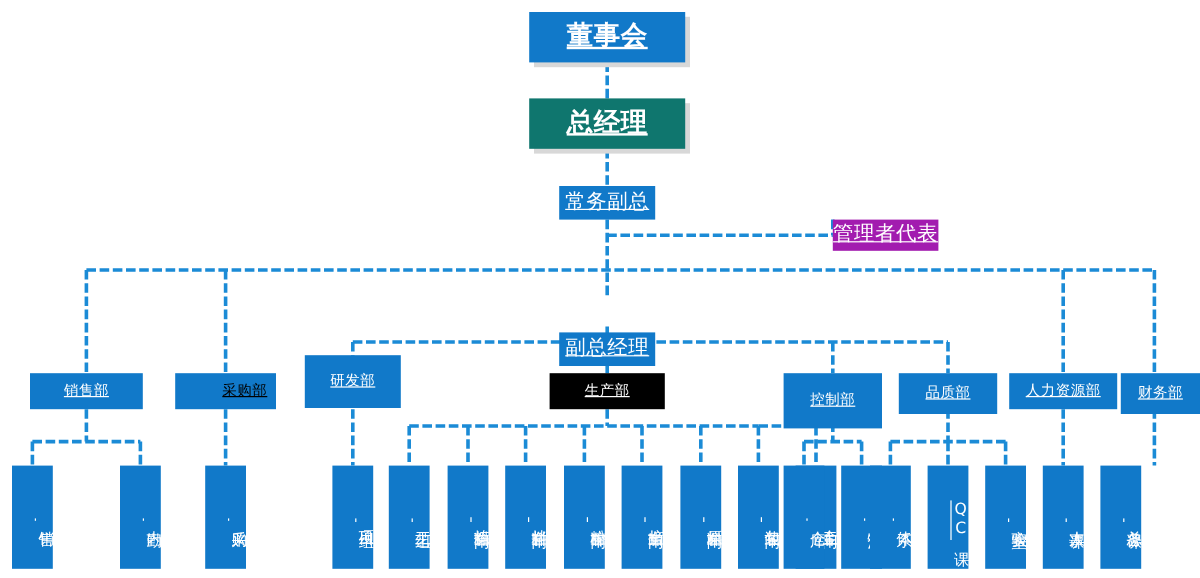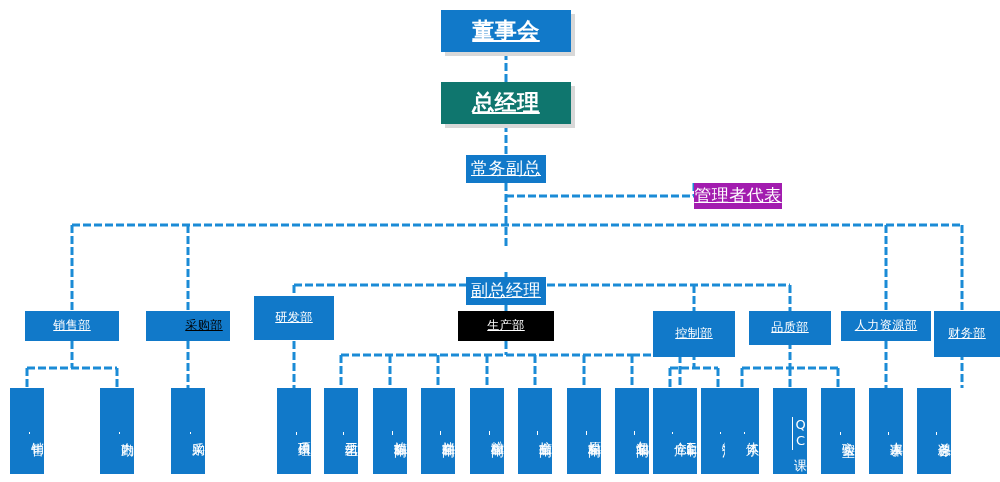--- a/index.html
+++ b/index.html
@@ -178,21 +178,21 @@
   </div>
 
   <div class="node dept" style="left: 749px; top: 311px; width: 82px; height: 34px; background: rgb(17, 121, 201); color: #ffffff;">
     <span class="lbl">品质部</span>
   </div>
 
   <div class="node dept" style="left: 841px; top: 311px; width: 90px; height: 30px; background: rgb(17, 121, 201); color: rgb(255, 255, 255);">
     <span class="lbl">人力资源部</span>
   </div>
 
-  <div class="node dept" style="left: 934px; top: 311px; width: 66px; height: 46px; background: rgb(17, 121, 201); color: rgb(255, 255, 255);">
+  <div class="node dept" style="left: 934px; top: 311px; width: 66px; height: 34px; background: rgb(17, 121, 201); color: rgb(255, 255, 255);">
     <span class="lbl">财务部</span>
   </div>
 
   <div class="node vert" style="left: 10px; top: 388px; width: 34px; height: 86px; background: rgb(17, 121, 201); color: rgb(255, 255, 255);">
     <span class="lbl">销售</span>
   </div>
 
   <div class="node vert" style="left: 100px; top: 388px; width: 34px; height: 86px; background: rgb(17, 121, 201); color: rgb(255, 255, 255);">
     <span class="lbl">内勤</span>
   </div>

